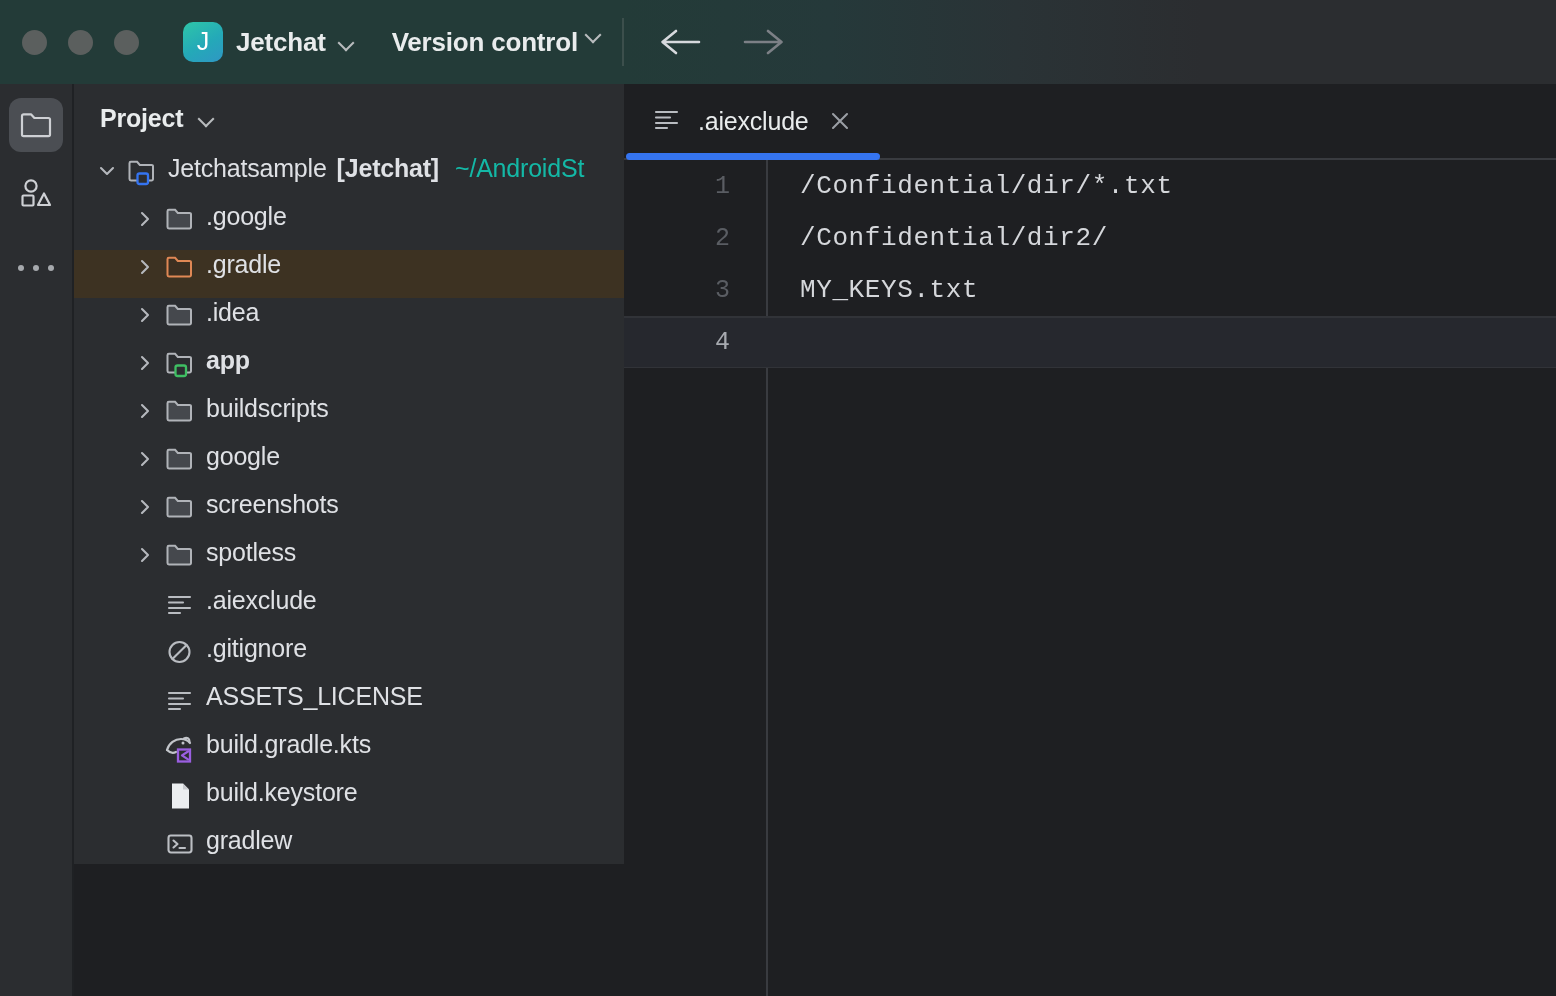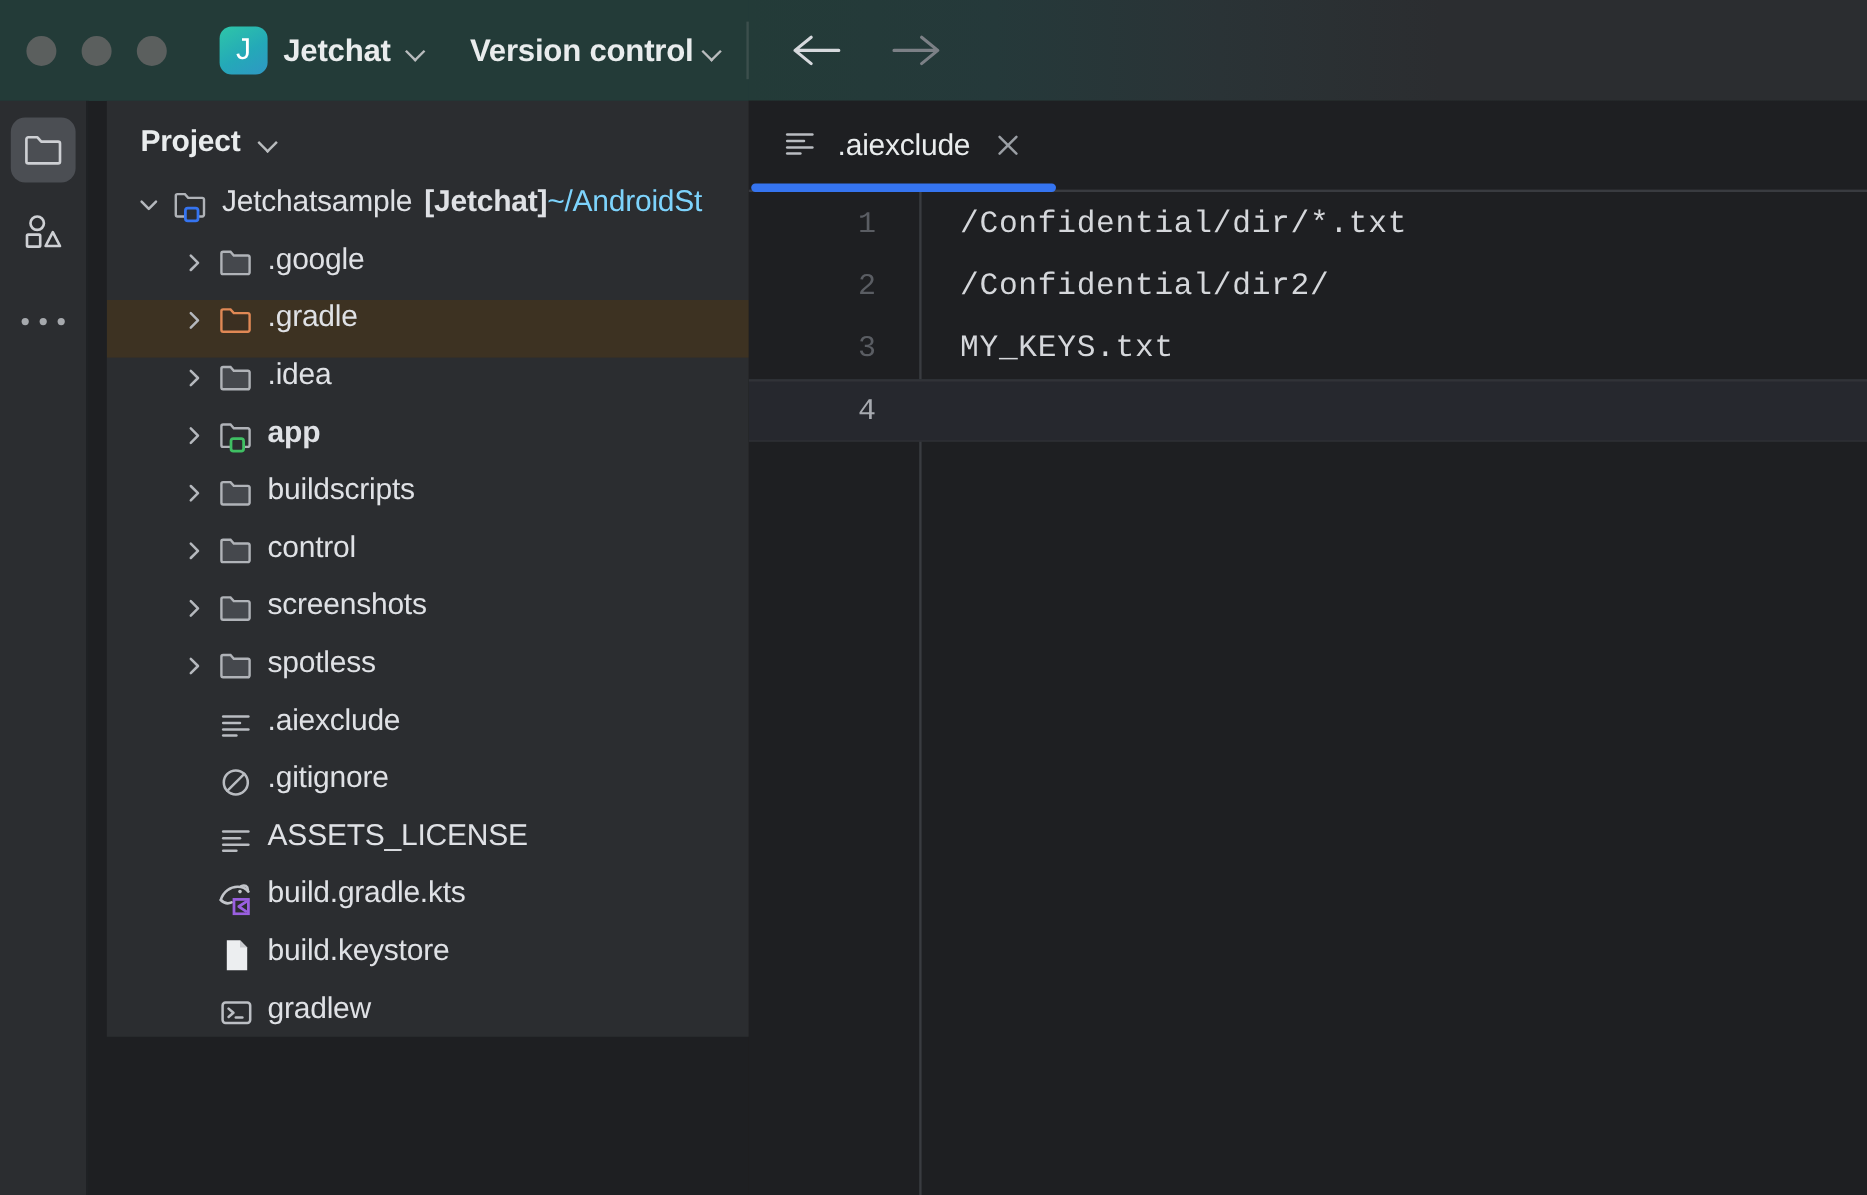--- a/index.html
+++ b/index.html
@@ -45,21 +45,21 @@
   }
   .chev-d {
     display:inline-block; width:15px; height:15px; position:relative; flex:none;
   }
   .chev-d::before {
     content:''; position:absolute; left:1px; top:2px;
     width:10px; height:10px;
     border-right:2.2px solid #b9bcbe; border-bottom:2.2px solid #b9bcbe;
     transform:rotate(45deg);
   }
-  .vc-chip { display:flex; align-items:center; gap:8px; margin-left:38px; }
+  .vc-chip { display:flex; gap:8px; margin-left:38px; }
 
   .tb-sep {
     position:absolute; right:0; top:18px; width:2px; height:48px;
     background:#3c4f4c;
   }
 
   .titlebar-right {
     flex:1; height:84px;
     background:linear-gradient(90deg,#233b38 0%,#25393a 22%,#2a3336 42%,#2b2d30 62%,#2b2d30 100%);
     display:flex; align-items:center; padding-left:30px; gap:32px;
@@ -76,21 +76,21 @@
   .tool {
     width:54px; height:54px; border-radius:12px;
     display:flex; align-items:center; justify-content:center;
   }
   .tool.active { background:#4b4e53; }
   .dots3 { display:flex; gap:9px; align-items:center; margin-top:14px; }
   .dots3 i { width:6px; height:6px; border-radius:50%; background:#a6a9ad; display:block; }
 
   
   .panel {
-    position:absolute; left:89px; top:84px; width:552px; height:780px;
+    position:absolute; left:72px; top:84px; width:552px; height:780px;
     background:#2b2d30;
     overflow:hidden;
   }
   .panel-divider-l {
     position:absolute; left:72px; top:84px; width:2px; height:912px;
     background:#1f2124; z-index:6;
   }
   .panel-head {
     height:68px; display:flex; align-items:center;
     padding-left:28px; gap:16px;
@@ -113,21 +113,21 @@
     background:#43454a; border-radius:9px;
   }
   .row > * { position:relative; z-index:2; }
 
   .arrow { width:34px; height:34px; display:flex; align-items:center; justify-content:center; flex:none; }
   .ico { width:36px; height:36px; display:flex; align-items:center; justify-content:center; flex:none; margin-right:8px; }
   .lbl { color:#dfe1e5; font-size:25px; letter-spacing:-0.2px; }
   .lbl.bold { font-weight:700; }
   .lbl.rootname { font-weight:400; }
   .lbl.modtag { font-weight:700; margin-left:10px; }
-  .lbl.path { color:#7dd3fc; }
+  .lbl.path { color:#14b8a6; margin-left:16px; }
 
   
   .editor {
     position:absolute; left:624px; top:84px; width:932px; height:912px;
     background:#1e1f22;
   }
   .tabstrip {
     height:76px; position:relative;
     display:flex; align-items:center;
     background:#1e1f22;
@@ -338,21 +338,21 @@
         <span class="arrow">
           <svg width="22" height="22" viewBox="0 0 22 22">
               <path d="M8 5 L14 11 L8 17" fill="none" stroke="#b5b8bd" stroke-width="2.1" stroke-linecap="round" stroke-linejoin="round"></path>
             </svg>
         </span>
         <span class="ico">
           <svg width="30" height="28" viewBox="0 0 30 28">
               <path d="M2.5 21 V5.2 a1.4 1.4 0 0 1 1.4-1.4 h6.2 l2.7 3.1 h11.8 a1.4 1.4 0 0 1 1.4 1.4 V21 a1.4 1.4 0 0 1 -1.4 1.4 H3.9 A1.4 1.4 0 0 1 2.5 21 Z" fill="#45484d" stroke="#b0b3b8" stroke-width="2"></path>
             </svg>
         </span>
-        <span class="lbl">control</span>
+        <span class="lbl">google</span>
       </div>
 
       <div class="row lvl1">
         <span class="arrow">
           <svg width="22" height="22" viewBox="0 0 22 22">
               <path d="M8 5 L14 11 L8 17" fill="none" stroke="#b5b8bd" stroke-width="2.1" stroke-linecap="round" stroke-linejoin="round"></path>
             </svg>
         </span>
         <span class="ico">
           <svg width="30" height="28" viewBox="0 0 30 28">

